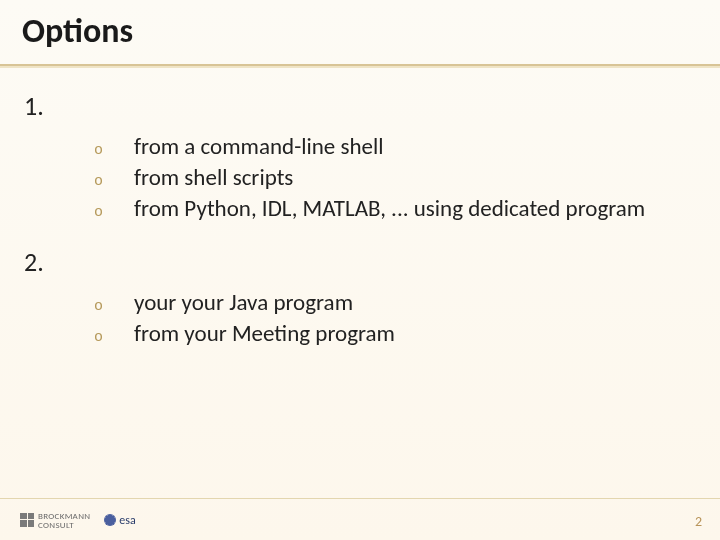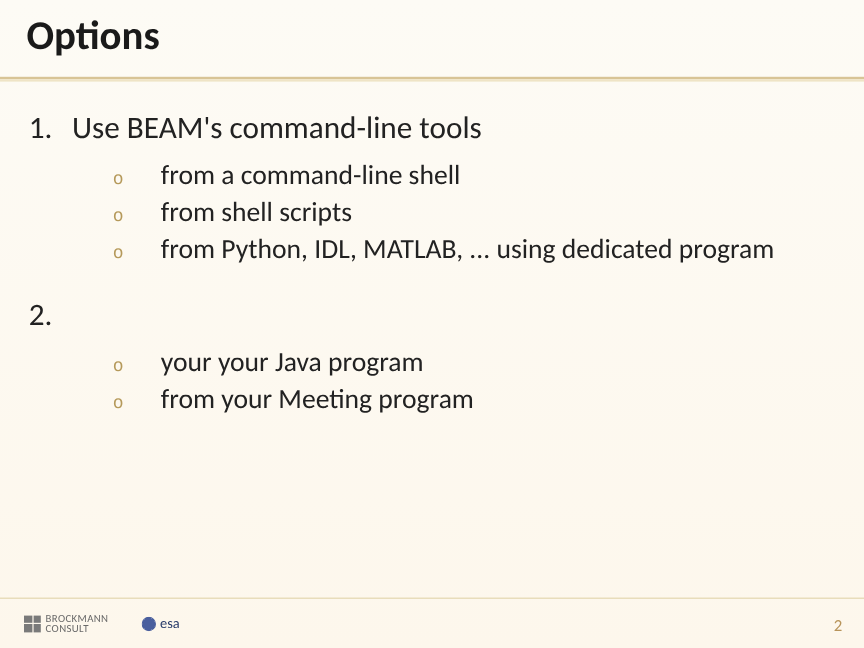--- a/index.html
+++ b/index.html
@@ -81,21 +81,21 @@
     left: 0; right: 0;
     bottom: 0;
     height: 42px;
     border-top: 1px solid #e3d6af;
     display: flex;
     align-items: center;
   }
   .footer .logos {
     display: flex;
     align-items: center;
-    gap: 28px;
+    gap: 14px;
     margin-left: 20px;
   }
   .logo-bc {
     display: flex;
     align-items: center;
     gap: 4px;
     color: #6a6a6a;
     font-size: 9px;
     letter-spacing: 0.3px;
   }
@@ -146,21 +146,20 @@
 <div class="slide">
 
   <div class="title-band">
     <div class="title-text">Options</div>
   </div>
 
   <div class="content">
 
     <div class="num-item">
       <span class="num">1.</span>
-      <span>Use BEAM's command-line tools</span>
     </div>
     <div class="sub-list">
       <div class="sub-item">
         <span class="bullet">o</span>
         <span class="txt">from a command-line shell</span>
       </div>
       <div class="sub-item">
         <span class="bullet">o</span>
         <span class="txt">from shell scripts</span>
       </div>

